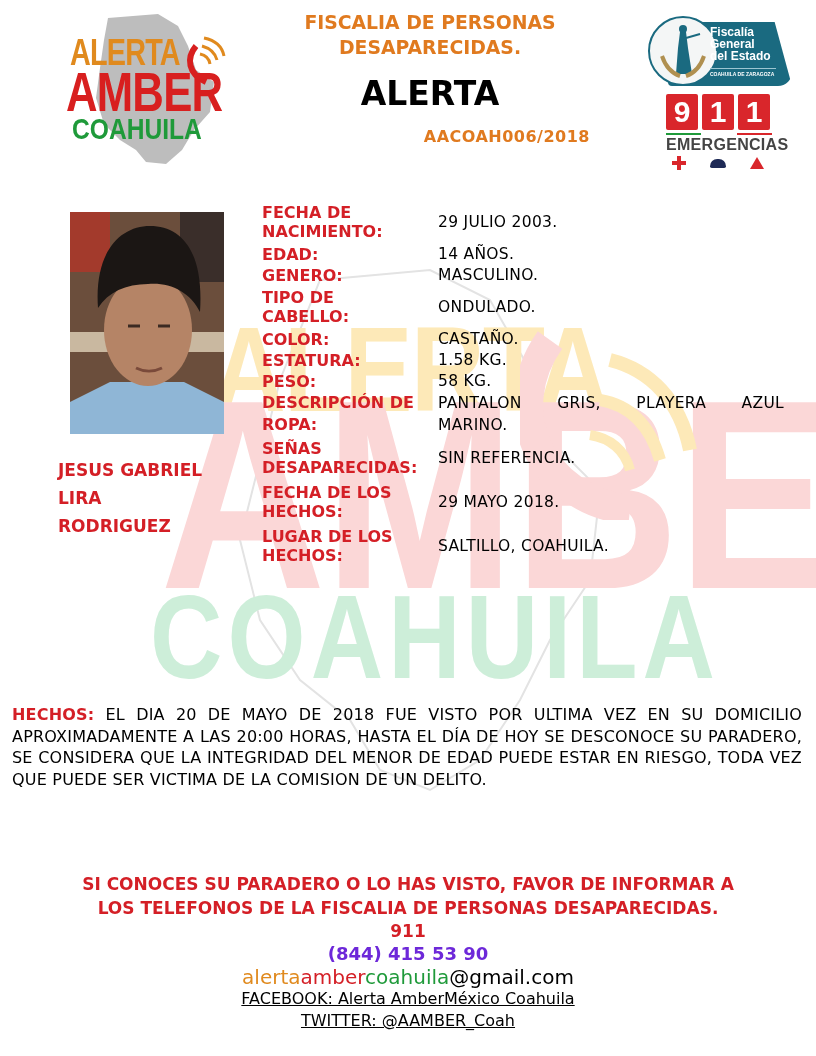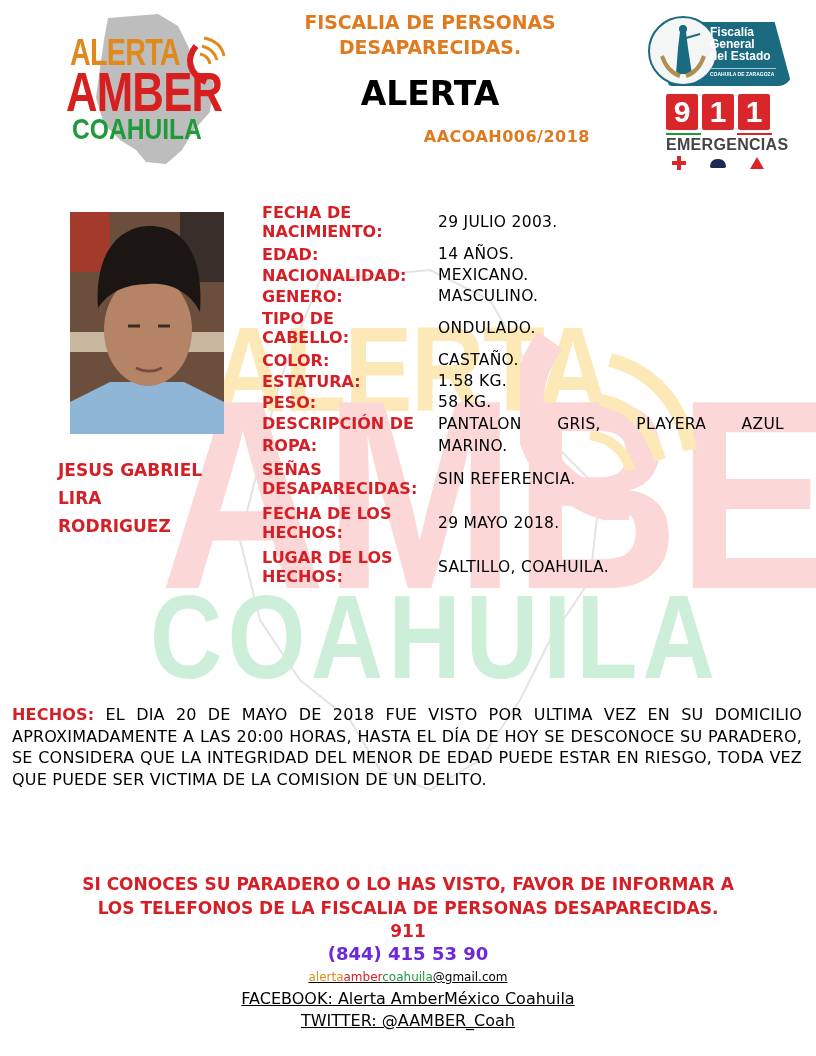--- a/index.html
+++ b/index.html
@@ -60,21 +60,21 @@
 
   
   .hechos { position:absolute; left:12px; top:695px; width:790px; z-index:1; font-family:"DejaVu Sans", sans-serif; font-size:16px; line-height:21.5px; text-align:justify; letter-spacing:0.2px;margin-top:9px; }
   .hechos .hl { color:#d41f26; font-weight:bold; }
 
   
   .footer { position:absolute; left:0; top:872px; width:816px; z-index:1; text-align:center; }
   .f-appeal { color:#d41f26; font-family:"DejaVu Sans", sans-serif; font-weight:bold; font-size:17px; line-height:24px; }
   .f-911 { color:#d41f26; font-family:"DejaVu Sans", sans-serif; font-weight:bold; font-size:17px; line-height:22px; }
   .f-phone { color:#6d28d9; font-family:"DejaVu Sans", sans-serif; font-weight:bold; font-size:18px; line-height:24px; }
-  .f-email { font-family:"DejaVu Sans", sans-serif; font-size:12px; line-height:22px; text-decoration:underline; }
+  .f-email { font-family:"DejaVu Sans", sans-serif; font-size:20px; line-height:22px; }
   .f-email .e1 { color:#e08a1e; } .f-email .e2 { color:#d41f26; } .f-email .e3 { color:#1f9a3a; } .f-email .e4 { color:#000; }
   .f-social { font-family:"DejaVu Sans", sans-serif; font-size:16px; line-height:22px; text-decoration:underline; color:#000; }
 </style>
 </head>
 <body>
 
 <div class="wm">
   <svg class="wm-map" viewBox="0 0 420 540">
     <path d="M120 20 L230 10 L290 40 L330 110 L360 190 L400 230 L390 320 L350 380 L320 440 L280 500 L230 530 L180 510 L150 460 L100 420 L60 360 L40 280 L60 200 L80 120 Z" fill="none" stroke="#e3e3e3" stroke-width="2"></path>
   </svg>
@@ -173,24 +173,20 @@
 <div class="data">
   <div class="row" style="height:44px">
     <div class="lbl" style="width:150px">FECHA DE NACIMIENTO:</div>
     <div class="val" style="margin-left:26px">29 JULIO 2003.</div>
   </div>
   <div class="row" style="height:21px">
     <div class="lbl">EDAD:</div>
     <div class="val">14 AÑOS.</div>
   </div>
   <div class="row" style="height:21px">
-    <div class="lbl">NACIONALIDAD:</div>
-    <div class="val">MEXICANO.</div>
-  </div>
-  <div class="row" style="height:21px">
     <div class="lbl">GENERO:</div>
     <div class="val">MASCULINO.</div>
   </div>
   <div class="row" style="height:42px">
     <div class="lbl" style="width:110px">TIPO DE CABELLO:</div>
     <div class="val" style="margin-left:66px">ONDULADO.</div>
   </div>
   <div class="row" style="height:22px">
     <div class="lbl">COLOR:</div>
     <div class="val">CASTAÑO.</div>

